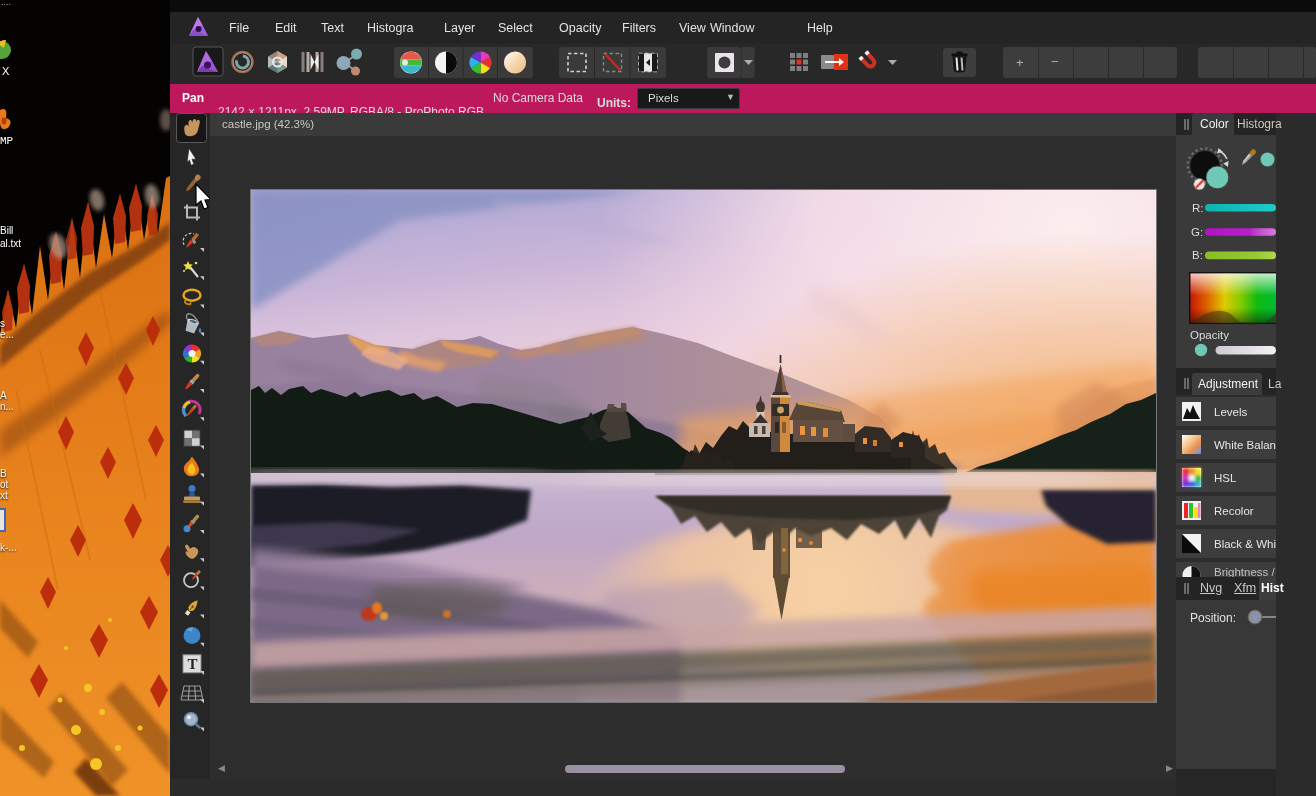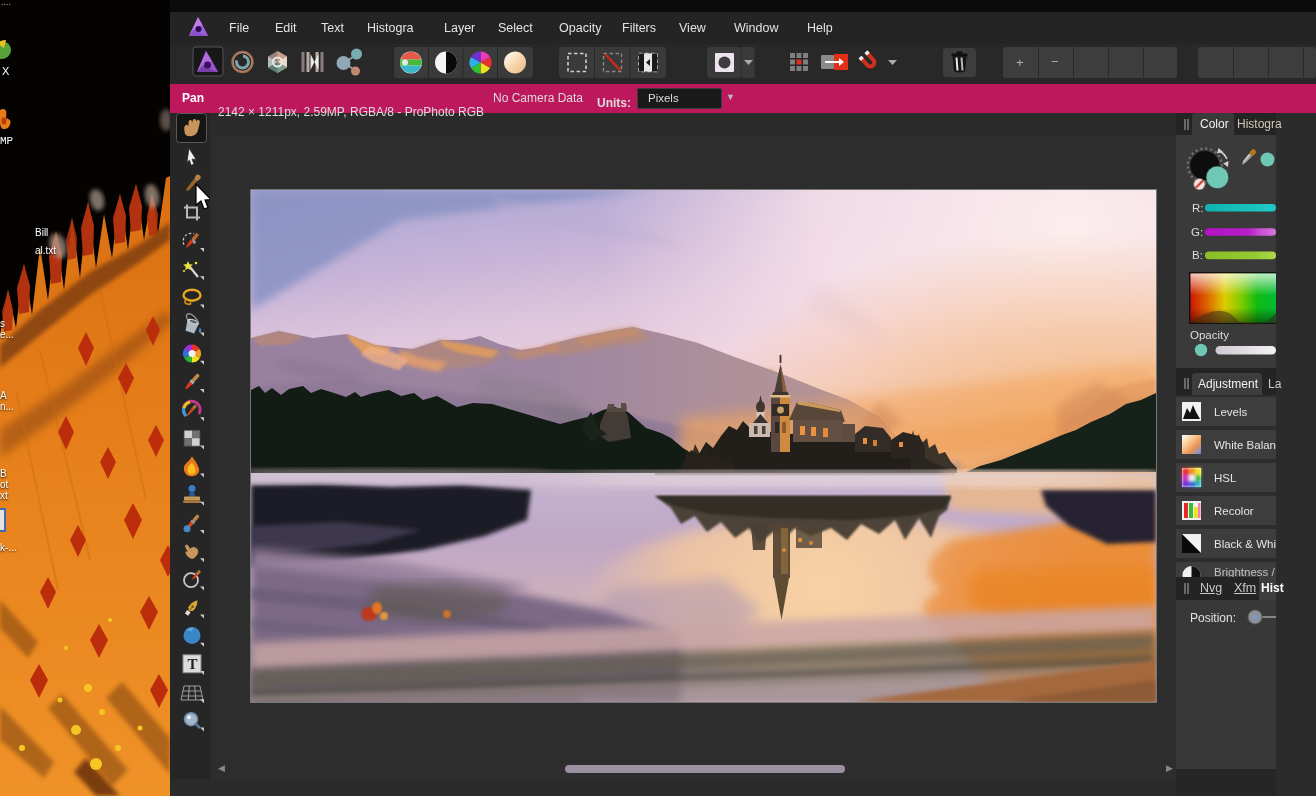--- a/index.html
+++ b/index.html
@@ -110,21 +110,21 @@
 
     <circle cx="2" cy="50" r="9" fill="#57a33a"></circle>
     <path d="M-2,44 a8,8 0 0 1 8,-4 l-2,8 Z" fill="#e8c020"></path>
     <path d="M0,110 q8,-4 6,8 q8,2 2,10 q-8,4 -8,-6 q-6,-4 0,-12 Z" fill="#e87a18"></path>
     <path d="M2,118 q6,-2 4,6 q-6,2 -4,-6 Z" fill="#b83c0c"></path>
     <rect x="-4" y="509" width="9" height="22" fill="#e8e4da" stroke="#3a6ab8" stroke-width="2"></rect>
   </svg>
   <div class="abs" style="left:2px;top:65px;color:#fff;font-size:11px;text-shadow:0 1px 2px #000;">X</div>
   <div class="abs" style="left:1px;top:-3px;color:#bbb;font-size:9px;">....</div>
   <div class="abs" style="left:0px;top:135px;color:#fff;font-size:11px;text-shadow:0 1px 2px #000;font-family:Liberation Mono, monospace;">MP</div>
-  <div class="abs" style="left:0px;top:224px;color:#fff;font-size:10px;line-height:18px;text-shadow:0 1px 2px #000;margin-left:35px;">Bill<br>al.txt</div>
+  <div class="abs" style="left:0px;top:224px;color:#fff;font-size:10px;line-height:13px;text-shadow:0 1px 2px #000;">Bill<br>al.txt</div>
   <div class="abs" style="left:0px;top:318px;color:#fff;font-size:10px;line-height:11px;text-shadow:0 1px 2px #000;">s<br>e...</div>
   <div class="abs" style="left:0px;top:390px;color:#fff;font-size:10px;line-height:11px;text-shadow:0 1px 2px #000;">A<br>n...</div>
   <div class="abs" style="left:0px;top:468px;color:#fff;font-size:10px;line-height:11px;text-shadow:0 1px 2px #000;">B<br>ot<br>xt</div>
   <div class="abs" style="left:0px;top:542px;color:#fff;font-size:10px;text-shadow:0 1px 2px #000;">k-...</div>
 </div>
 
   <div class="abs" id="titlestrip"></div>
   <div class="abs" id="menubar">
     <svg class="abs" style="left:18px;top:3px;" width="22" height="24" viewBox="0 0 22 24">
       <path d="M10,2 L20,21 L1,21 Z" fill="#8a4fc8"></path>
@@ -134,21 +134,21 @@
     </svg>
     <span class="mitem" style="left:59px">File</span>
     <span class="mitem" style="left:105px">Edit</span>
     <span class="mitem" style="left:151px">Text</span>
     <span class="mitem" style="left:197px">Histogra</span>
     <span class="mitem" style="left:274px">Layer</span>
     <span class="mitem" style="left:328px">Select</span>
     <span class="mitem" style="left:389px">Opacity</span>
     <span class="mitem" style="left:452px">Filters</span>
     <span class="mitem" style="left:509px">View</span>
-    <span class="mitem" style="left:564px">Window</span>
+    <span class="mitem" style="left:540px">Window</span>
     <span class="mitem" style="left:637px">Help</span>
   </div>
   <div class="abs" id="toolbar">
   <svg width="1146" height="40" viewBox="0 0 1146 40">
     <defs>
       <linearGradient id="wbG" x1="0" y1="0" x2="1" y2="1">
         <stop offset="0" stop-color="#ffffff"></stop>
             <stop offset="0.5" stop-color="#f8d8b0"></stop>
             <stop offset="1" stop-color="#e8b880"></stop>
       </linearGradient>
@@ -283,24 +283,28 @@
     <line x1="1063.5" y1="3" x2="1063.5" y2="34" stroke="#2a2a2a"></line>
     <line x1="1098.5" y1="3" x2="1098.5" y2="34" stroke="#2a2a2a"></line>
     <line x1="1133.5" y1="3" x2="1133.5" y2="34" stroke="#2a2a2a"></line>
   </svg>
 </div>
   <div class="abs" id="contextbar">
     <span class="abs" style="left:12px;top:7px;font-weight:bold;color:#fff">Pan</span>
     <span class="abs" style="left:48px;top:21px">2142 × 1211px, 2.59MP, RGBA/8 - ProPhoto RGB</span>
     <span class="abs" style="left:323px;top:7px">No Camera Data</span>
     <span class="abs" style="left:427px;top:12px;font-weight:bold">Units:</span>
-    <span class="abs" style="left:467px;top:4px;width:85px;height:21px;background:#191919;border:1px solid #3c3c3c;border-radius:2px;">
+    <span class="abs" style="left:467px;top:4px;width:103px;height:21px;background:#191919;border:1px solid #3c3c3c;border-radius:2px;">
       <span class="abs" style="left:10px;top:3px;font-size:11.5px;">Pixels</span>
       <span class="abs" style="left:88px;top:3px;color:#bbb;font-size:9px;">▼</span>
     </span>
+  </div>
+  <div class="abs" id="tabbar">
+    <span class="abs" style="left:12px;top:5px;">castle.jpg (42.3%)</span>
+    <span class="abs" style="left:986px;top:4px;color:#ddd;font-size:12px;">×</span>
   </div>
   <div class="abs" id="toolscol">
   <svg width="40" height="666" viewBox="0 0 40 666">
     <defs>
       <filter id="ts">
             <feDropShadow dx="0" dy="1" stdDeviation="0.6" flood-color="#000" flood-opacity="0.7"></feDropShadow>
           </filter>
     </defs>
 
     <rect x="6.5" y="0.5" width="30" height="29" rx="3" fill="#161616" stroke="#5a5a5a"></rect>

